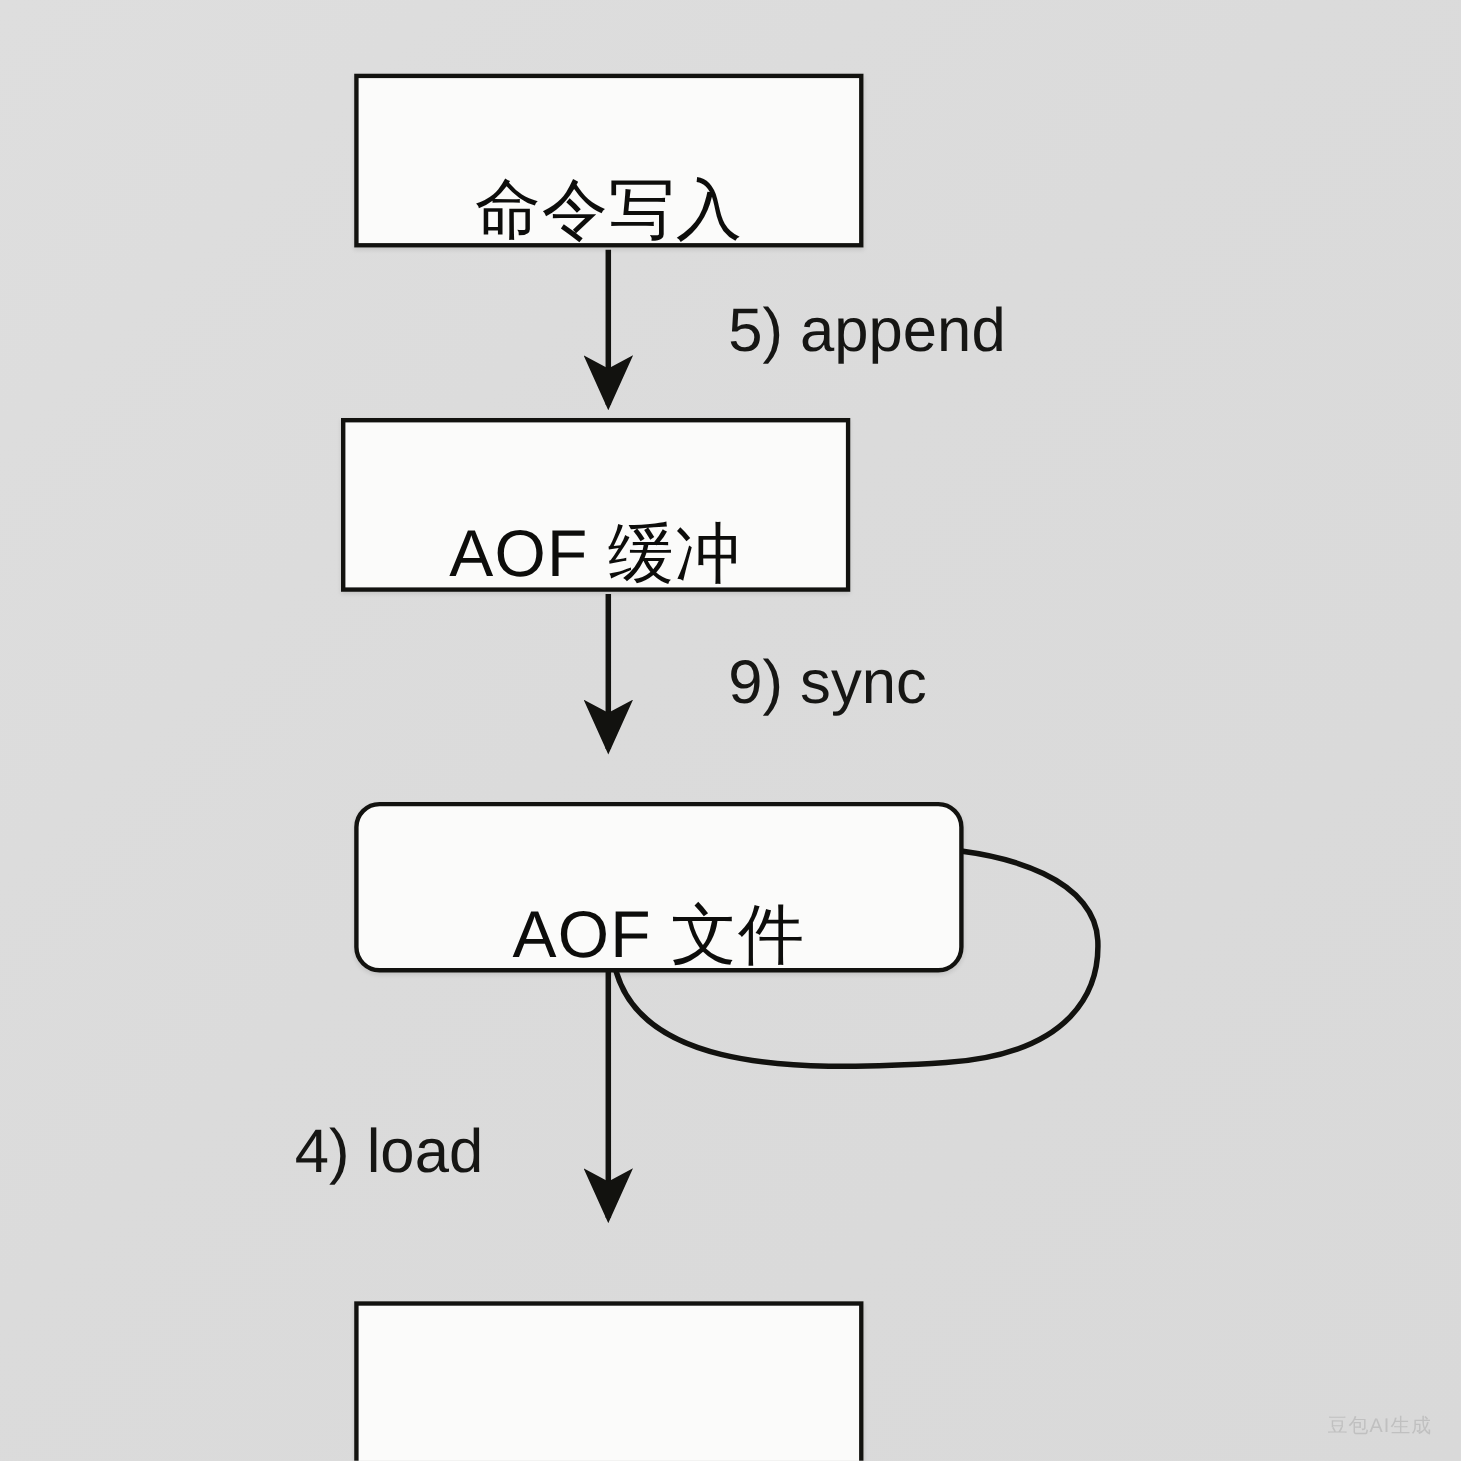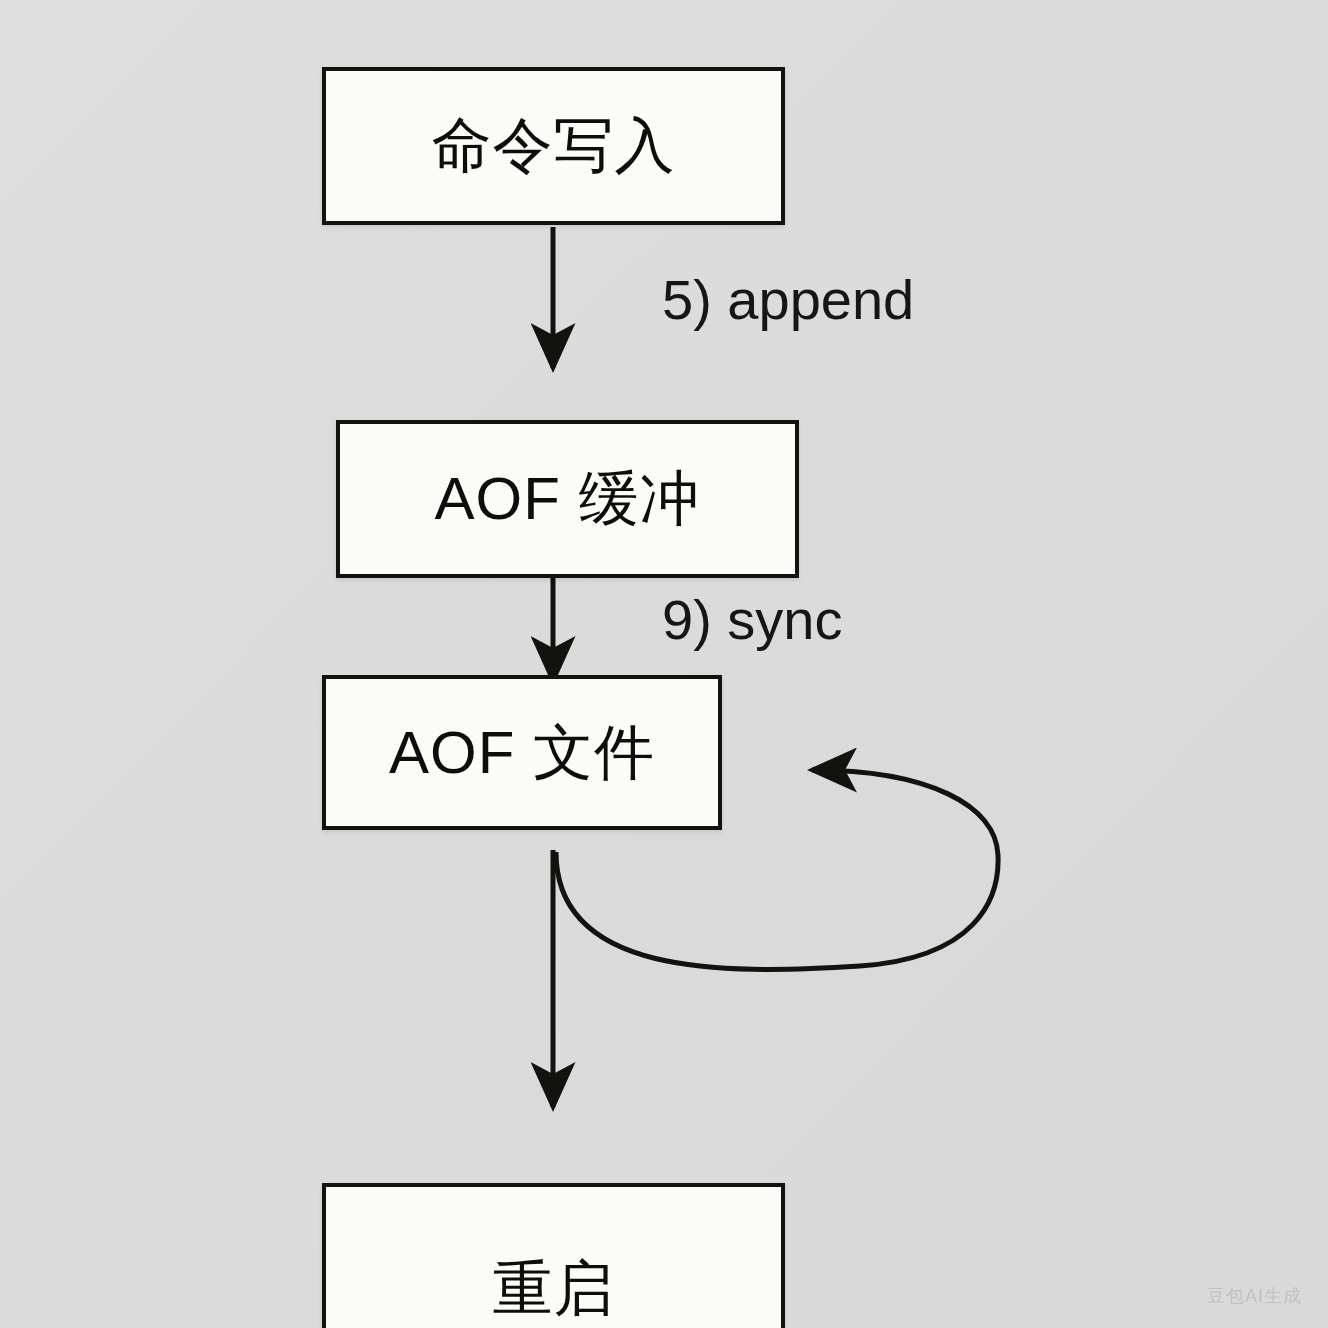--- a/index.html
+++ b/index.html
@@ -25,43 +25,43 @@
     top: 0;
     width: 1328px;
     height: 1328px;
   }
   .node-box {
     position: absolute;
     box-sizing: border-box;
     background: #fbfbfa;
     border: 4px solid #12120f;
     display: flex;
-    align-items: center;
+    align-items: flex-end;
     justify-content: center;
     box-shadow: 0 2px 4px rgba(0,0,0,0.10);
   }
   .node-label {
     font-size: 60px;
     color: #0d0d0b;
     letter-spacing: 1px;
     line-height: 1;
     white-space: nowrap;
     font-weight: 400;
   }
   .edge-label {
     position: absolute;
     font-size: 56px;
     color: #161614;
     white-space: nowrap;
     line-height: 1;
     font-weight: 400;
   }
   #node-command-write { left: 322px; top: 67px; width: 463px; height: 158px; }
-  #node-aof-buffer    { left: 336px; top: 380px; width: 463px; height: 158px; margin-top: 40px; }
-  #node-aof-file      { left: 322px; top: 675px; width: 400px; height: 155px; }
+  #node-aof-buffer    { left: 310px; top: 380px; width: 463px; height: 158px; }
+  #node-aof-file      { left: 322px; top: 729px; width: 554px; height: 155px; border-radius: 23px; }
   #node-restart       { left: 322px; top: 1183px; width: 463px; height: 212px; }
 
   #label-append  { left: 662px; top: 272px; }
   #label-sync    { left: 662px; top: 592px; }
   #label-load    { left: 268px; top: 1018px; }
   #label-rewrite { left: 848px; top: 1018px; }
 
   #watermark {
     position: absolute;
     right: 26px;
@@ -108,16 +108,17 @@
 
   <div class="node-box" id="node-restart">
     <span class="node-label">重启</span>
   </div>
 
   <div class="edge-label" id="label-append">5) append</div>
 
   <div class="edge-label" id="label-sync">9) sync</div>
 
 
+  <div class="edge-label" id="label-load">4) load</div>
 
   <div id="watermark">豆包AI生成</div>
 
 </div>
 
 </body></html>

